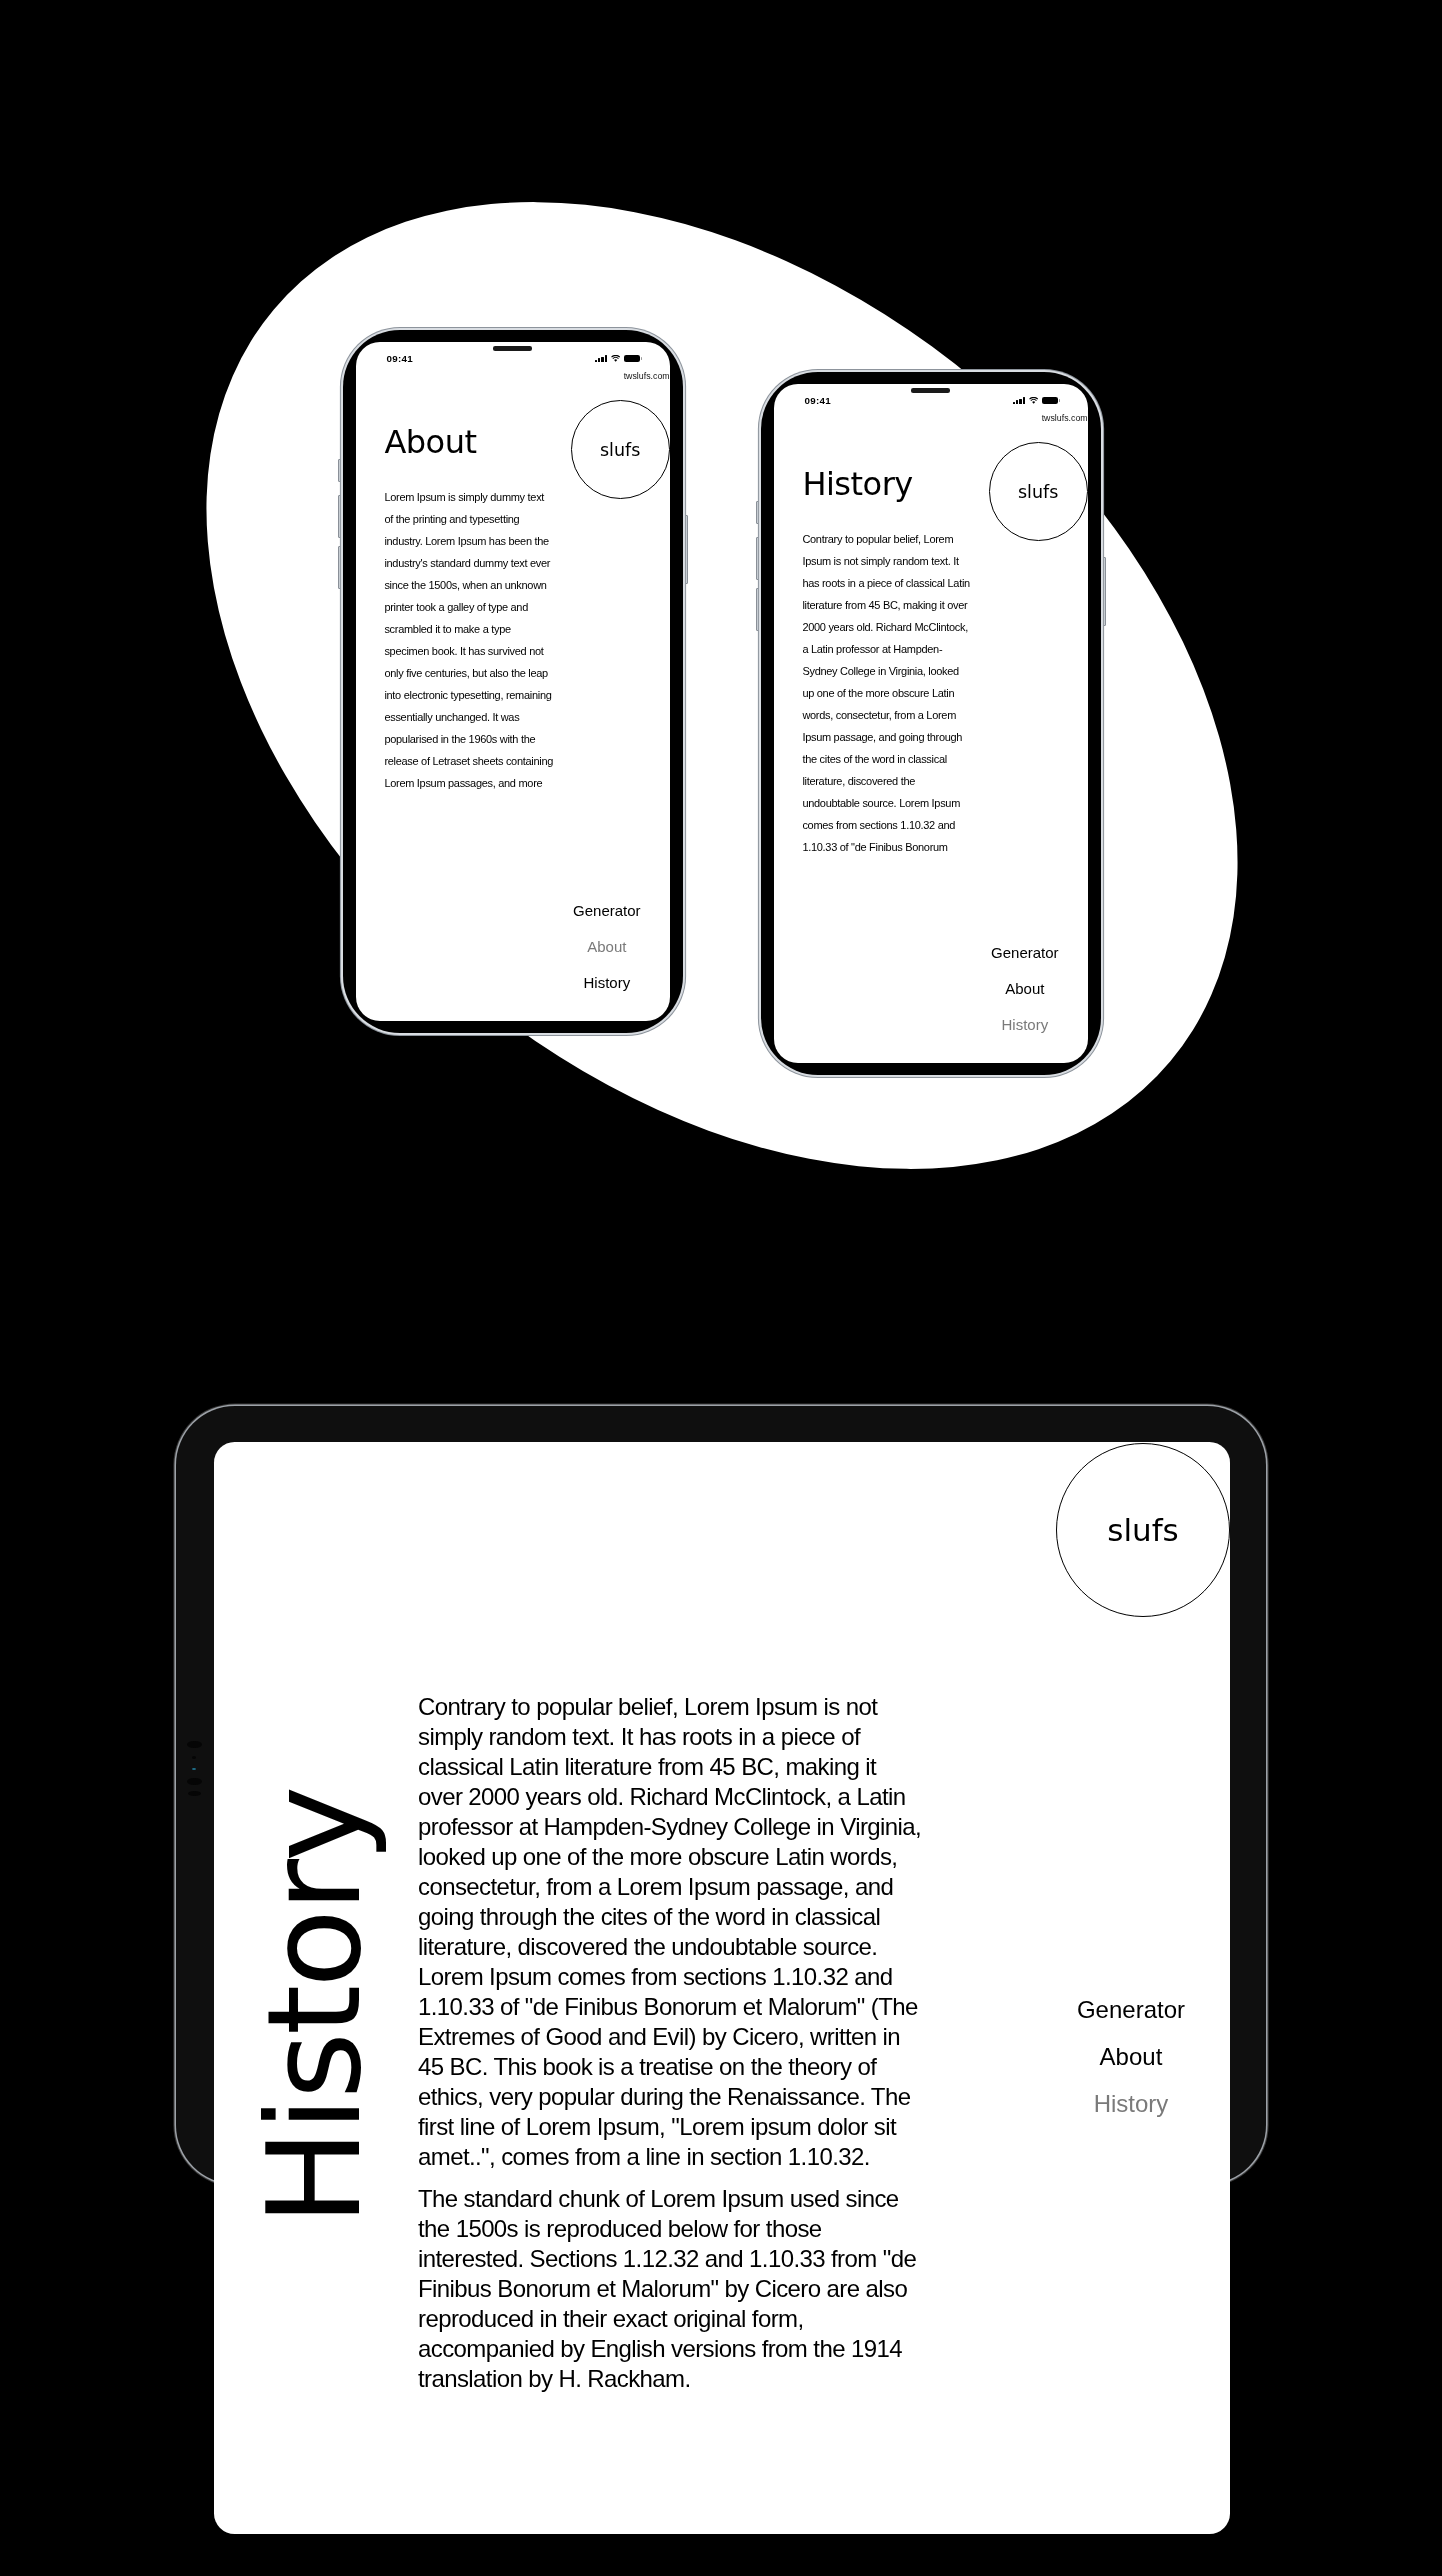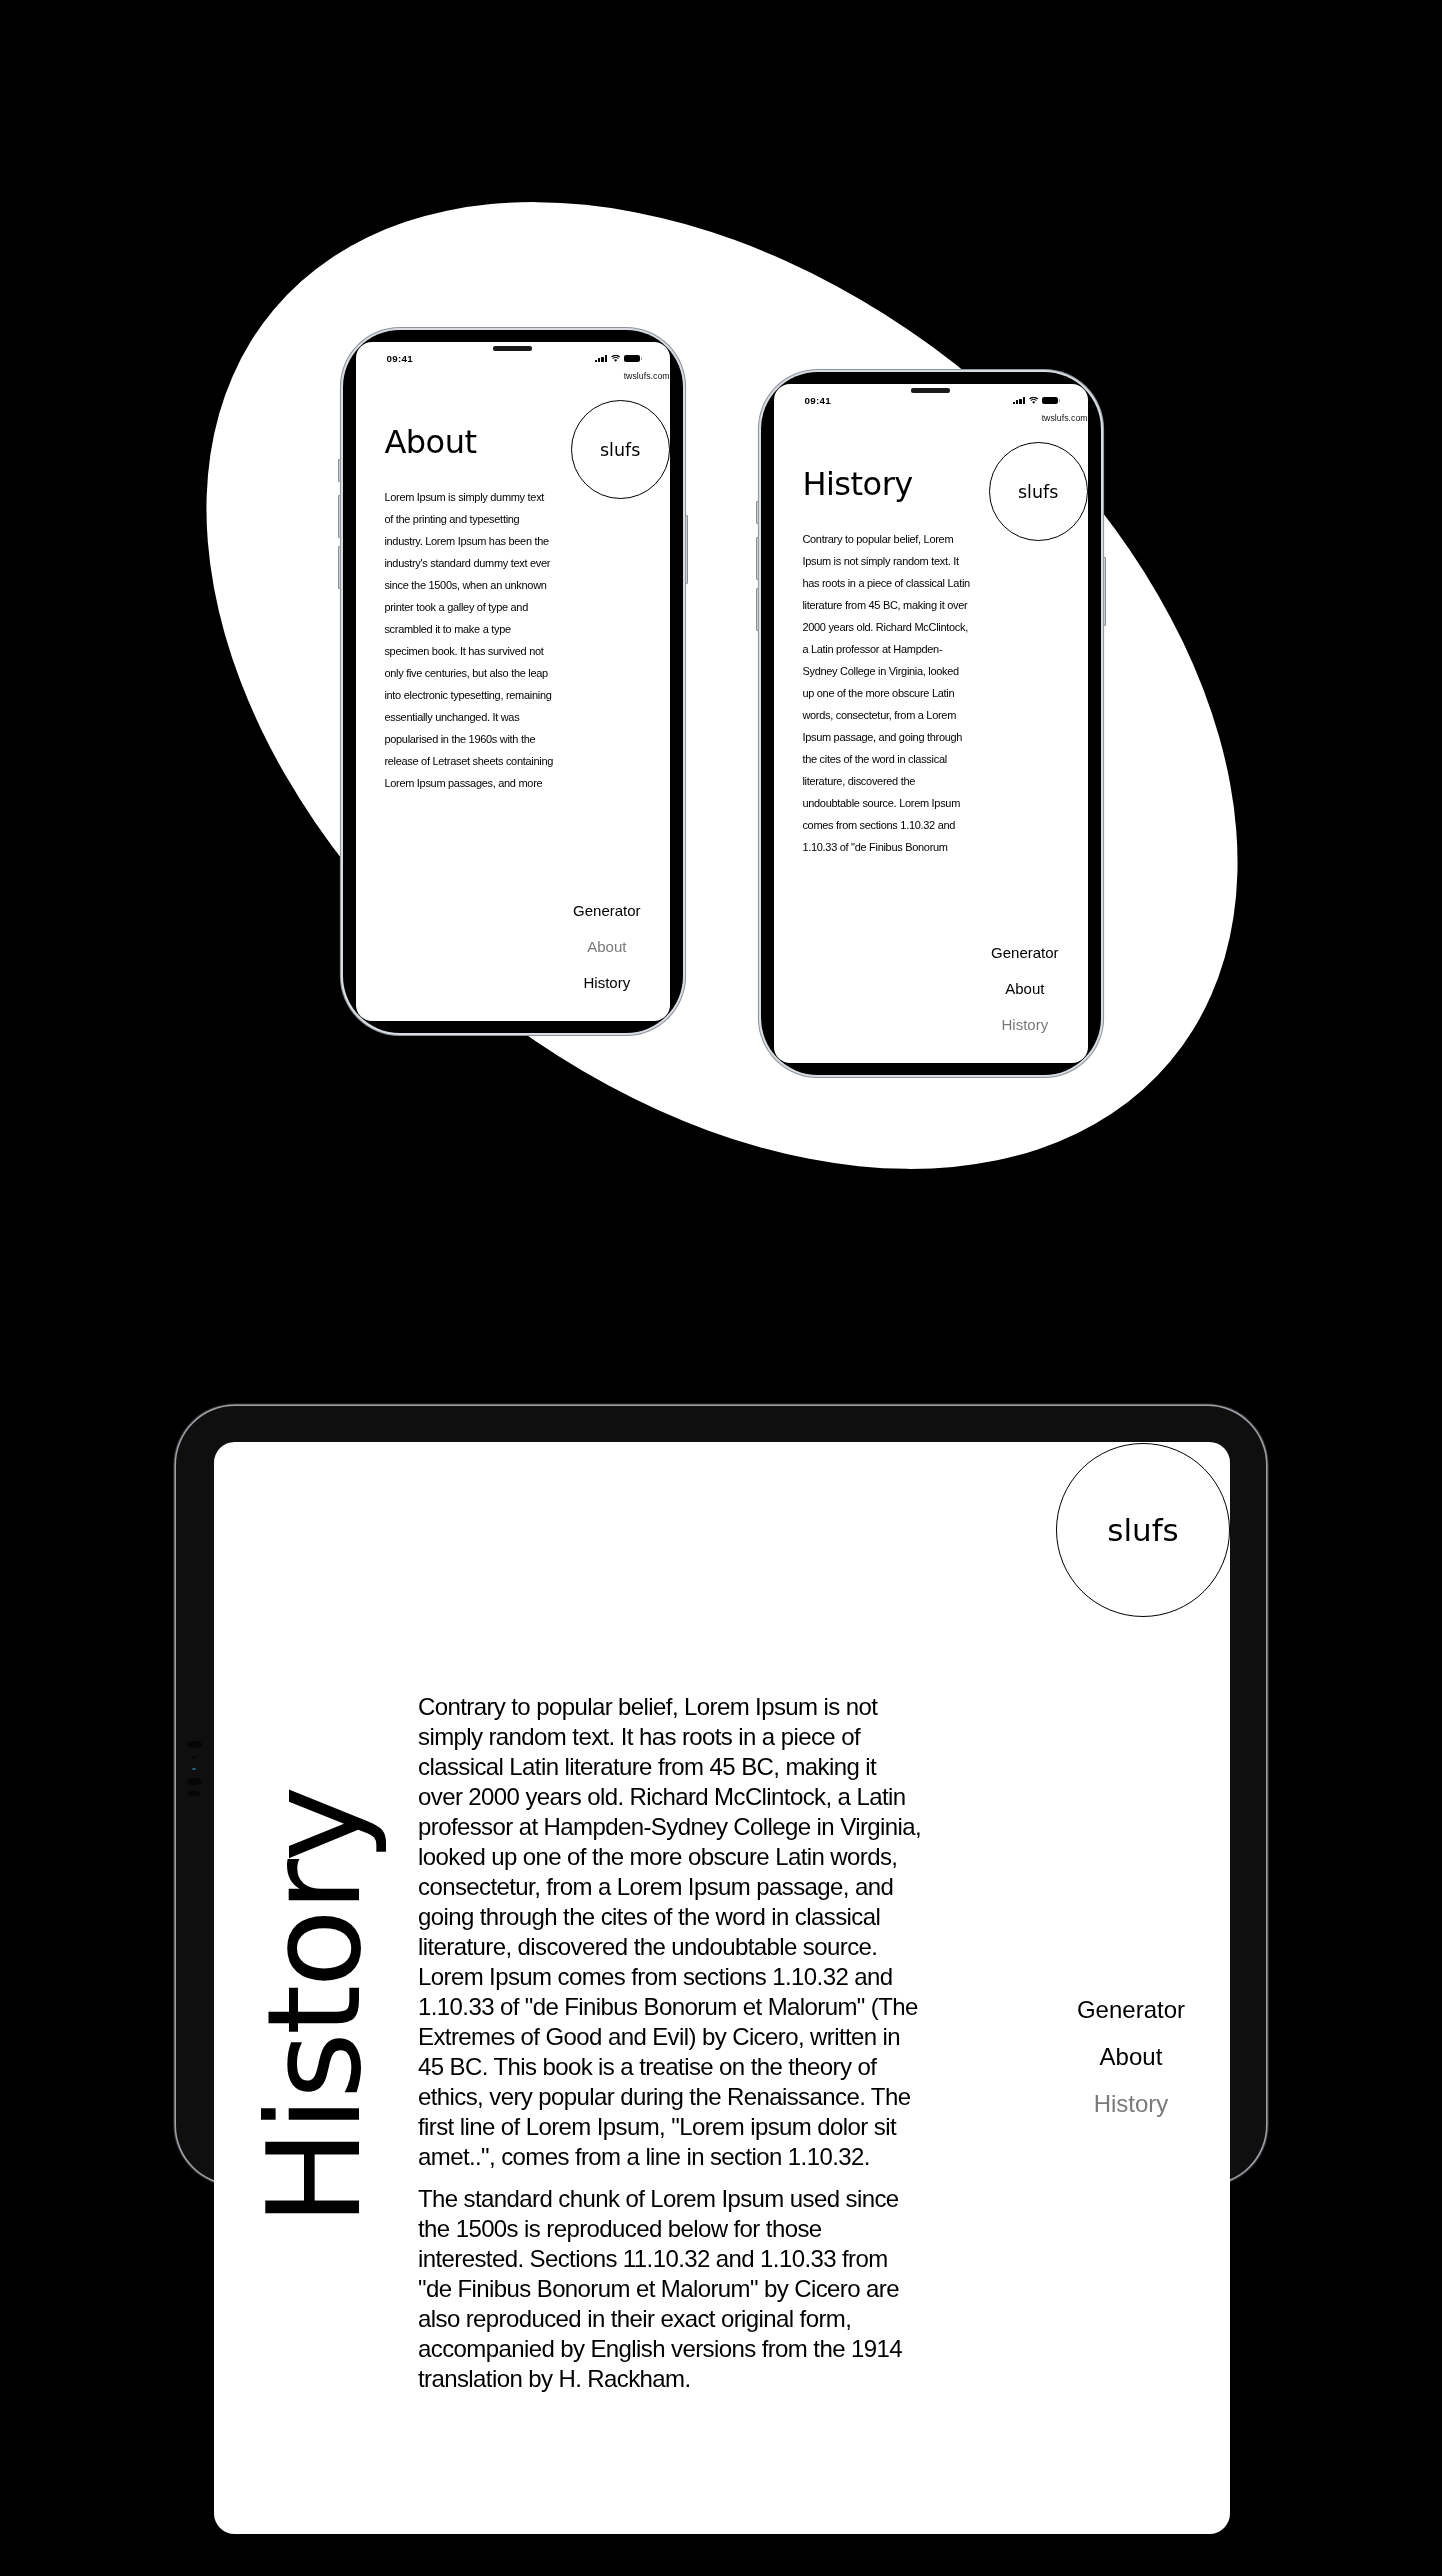--- a/index.html
+++ b/index.html
@@ -7,21 +7,21 @@
          font-family:"Liberation Sans", sans-serif; color:#000; }
   .blob { position:absolute; left:137px; top:289px; width:1170px; height:793px;
           background:#fff; border-radius:50%; transform:rotate(40deg); transform-origin:center; }
 
   
   .phone { position:absolute; width:340px; height:703px; }
   .phone-frame { position:absolute; inset:0; border-radius:57px; background:#000;
                  box-shadow:0 0 0 2.1px #d9dde2, 0 0 0 3.1px #8d949c; }
   .phone-btn { position:absolute; width:4.1px; background:#cfd4da; border:0.5px solid #8a9098; border-radius:1px; }
   .phone-screen { position:absolute; left:13.4px; top:12.4px; right:13.4px; bottom:12.4px;
-                  background:#fff; border-radius:16px; overflow:hidden; }
+                  background:#fff; border-radius:24px; overflow:hidden; }
   .speaker { position:absolute; left:50%; top:4.1px; width:39px; height:4.1px; margin-left:-19.6px;
              background:#1a1a1a; border-radius:2.1px; }
   .status-time { position:absolute; left:30px; top:10.3px; font-size:9.8px; font-weight:700; letter-spacing:0.3px; }
   .status-icons { position:absolute; right:30px; top:12.4px; display:flex; align-items:center; gap:4.1px; }
   .sig { display:flex; align-items:flex-end; gap:1px; height:6.7px; }
   .sig span { display:block; width:2.1px; background:#000; border-radius:0.5px; }
   .battery { width:15.5px; height:6.7px; background:#000; border-radius:2.1px; position:relative; }
   .battery::after { content:""; position:absolute; right:-2.1px; top:2.1px; width:1px; height:2.6px; background:#999; border-radius:0.5px; }
   .url { position:absolute; left:0; right:0; top:29px; text-align:right; font-size:8.8px; color:#111; }
   .logo-circle { position:absolute; border:1.5px solid #000; border-radius:50%;
@@ -136,21 +136,21 @@
   <div class="cam" style="top:372px; width:14.4px; height:7.2px;"></div>
   <div class="cam" style="top:385px; left:12.4px; width:12.4px; height:5.2px;"></div>
 </div>
 <div class="tablet-screen">
   <div class="logo-circle">slufs</div>
   <div class="vertical-title">
     <span>History</span>
   </div>
   <div class="body-text">
     <p>Contrary to popular belief, Lorem Ipsum is not simply random text. It has roots in a piece of classical Latin literature from 45 BC, making it over 2000 years old. Richard McClintock, a Latin professor at Hampden-Sydney College in Virginia, looked up one of the more obscure Latin words, consectetur, from a Lorem Ipsum passage, and going through the cites of the word in classical literature, discovered the undoubtable source. Lorem Ipsum comes from sections 1.10.32 and 1.10.33 of "de Finibus Bonorum et Malorum" (The Extremes of Good and Evil) by Cicero, written in 45 BC. This book is a treatise on the theory of ethics, very popular during the Renaissance. The first line of Lorem Ipsum, "Lorem ipsum dolor sit amet..", comes from a line in section 1.10.32.</p>
-    <p>The standard chunk of Lorem Ipsum used since the 1500s is reproduced below for those interested. Sections 11.10.32 and 1.10.33 from "de Finibus Bonorum et Malorum" by Cicero are also reproduced in their exact original form, accompanied by English versions from the 1914 translation by H. Rackham.</p>
+    <p>The standard chunk of Lorem Ipsum used since the 1500s is reproduced below for those interested. Sections 1.12.32 and 1.10.33 from "de Finibus Bonorum et Malorum" by Cicero are also reproduced in their exact original form, accompanied by English versions from the 1914 translation by H. Rackham.</p>
   </div>
   <div class="nav">
     <span class="nav-item">Generator</span>
     <span class="nav-item">About</span>
     <span class="nav-item active">History</span>
   </div>
 </div>
 
 
 </body></html>

